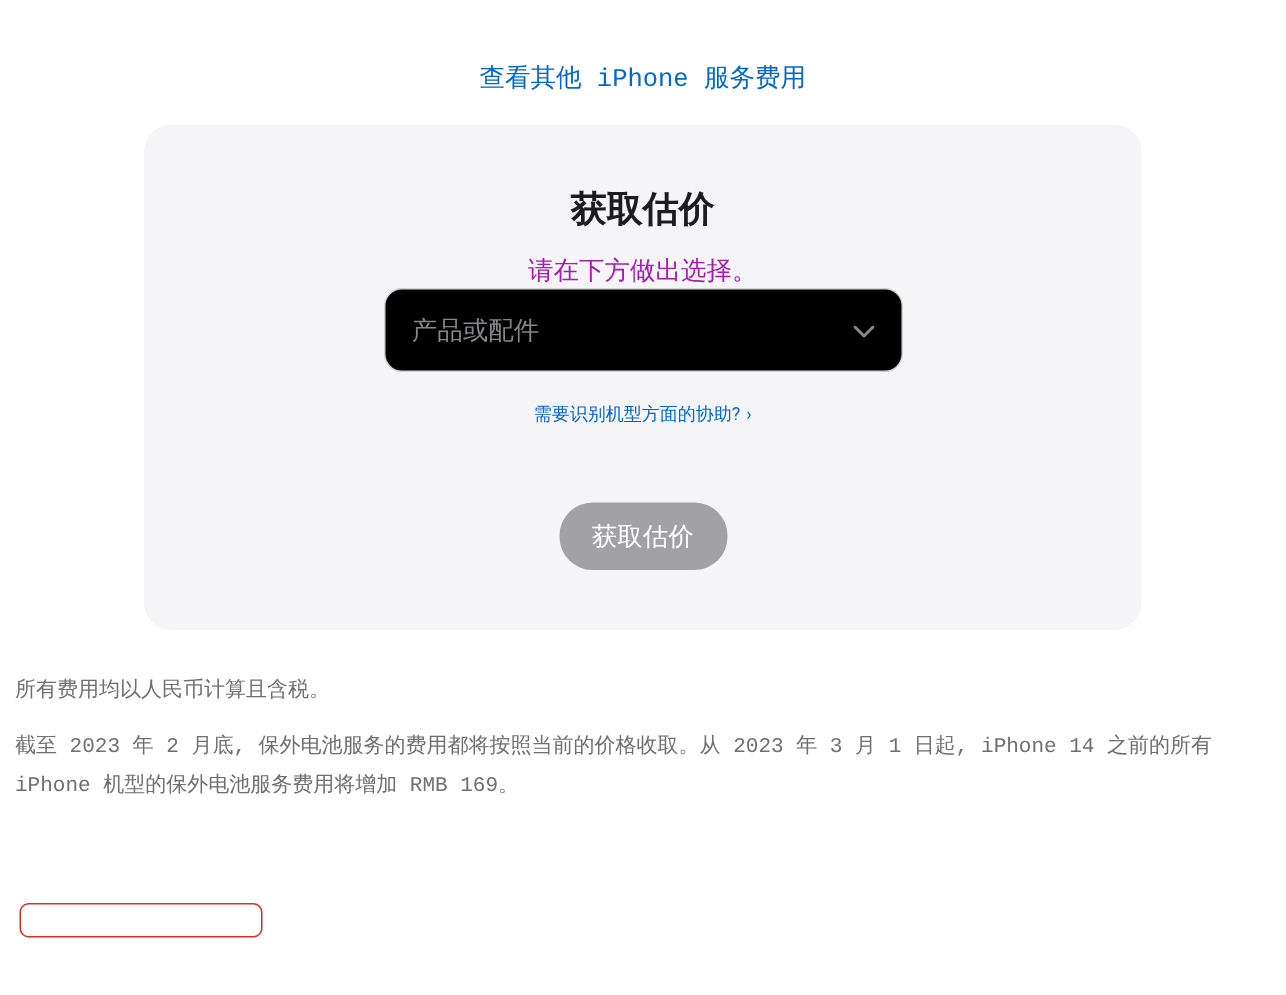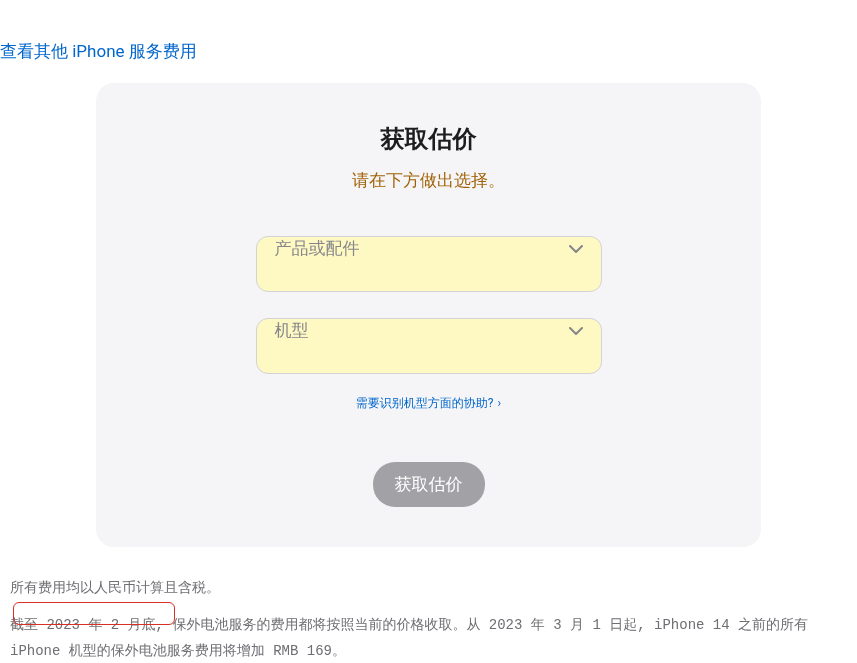--- a/index.html
+++ b/index.html
@@ -6,22 +6,24 @@
     body {
       width: 857px;
       height: 663px;
       background: #fff;
       font-family: -apple-system, BlinkMacSystemFont, "Segoe UI", Roboto, "Helvetica Neue", Arial, sans-serif;
       font-size: 14px;
       color: #333;
       position: relative;
     }
     .top-link {
+      text-align: center;
       padding-top: 40px;
       padding-bottom: 20px;
+      font-family: Liberation Mono, monospace;
     }
     .top-link a {
       color: #0066cc;
       text-decoration: none;
       font-size: 17px;
       font-weight: 400;
     }
     .card {
       width: 665px;
       margin: 0 auto;
@@ -31,36 +33,35 @@
       text-align: center;
     }
     .card-title {
       font-size: 24px;
       font-weight: 600;
       color: #1d1d1f;
       margin-bottom: 14px;
     }
     .card-sub {
       font-size: 17px;
-      color: #a16207;
-      margin-bottom: 44px;
+      color: #a21caf;
     }
     .select-row {
       width: 346px;
       margin: 0 auto 26px;
       position: relative;
     }
     .select-box {
       width: 100%;
       height: 56px;
-      background: #fef9c3;
+      background: #000000;
       border: 1px solid #d2d2d7;
       border-radius: 12px;
       display: flex;
-      align-items: flex-start;
+      align-items: center;
       justify-content: space-between;
       padding: 0 18px;
       cursor: pointer;
       font-size: 17px;
       color: #86868b;
     }
     .select-box .chev {
       color: #86868b;
     }
     .help-link-row {
@@ -114,30 +115,20 @@
     <div class="select-box">
       <span>产品或配件</span>
       <span class="chev">
         <svg width="14" height="8" viewBox="0 0 14 8">
             <path d="M1 1l6 6 6-6" stroke="#86868b" stroke-width="2" fill="none" stroke-linecap="round" stroke-linejoin="round"></path>
           </svg>
       </span>
     </div>
   </div>
 
-  <div class="select-row">
-    <div class="select-box">
-      <span>机型</span>
-      <span class="chev">
-        <svg width="14" height="8" viewBox="0 0 14 8">
-            <path d="M1 1l6 6 6-6" stroke="#86868b" stroke-width="2" fill="none" stroke-linecap="round" stroke-linejoin="round"></path>
-          </svg>
-      </span>
-    </div>
-  </div>
 
   <div class="help-link-row">
     <a href="#">
       <span>需要识别机型方面的协助?</span><span class="chev-r">›</span>
     </a>
   </div>
 
   <button class="btn">获取估价</button>
 </div>
 

